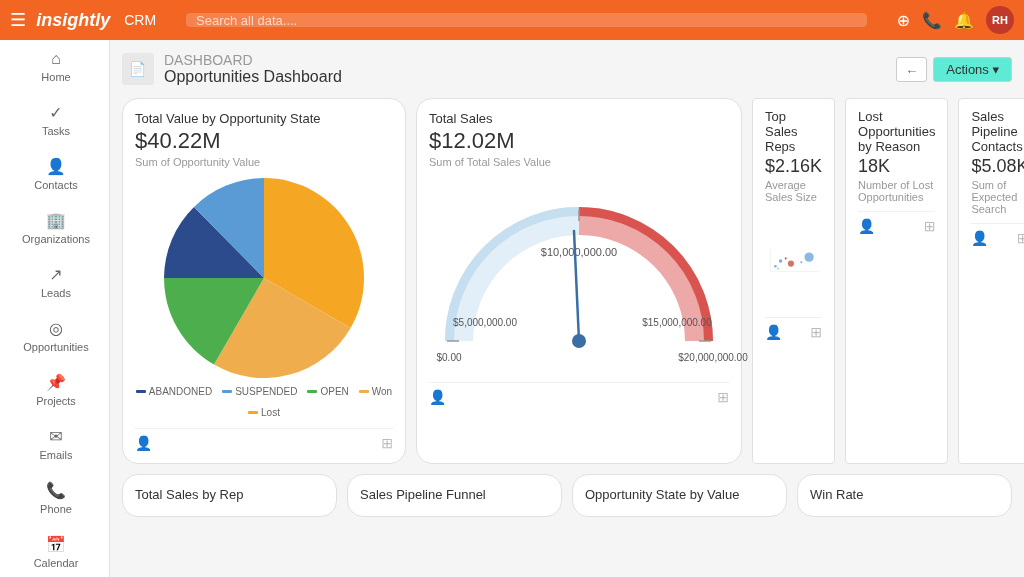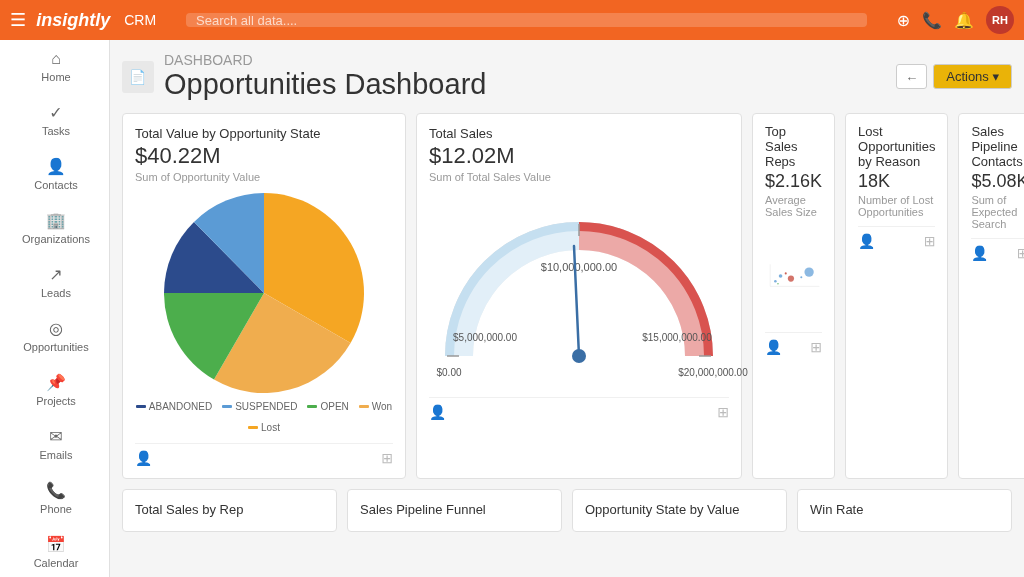--- a/index.html
+++ b/index.html
@@ -69,41 +69,41 @@
 
     
     .page-header {
       display: flex;
       align-items: center;
       justify-content: space-between;
       margin-bottom: 12px;
     }
     .page-header-left { display: flex; align-items: center; gap: 10px; }
     .breadcrumb-label { font-size: 14px; color: #999; text-transform: uppercase; display: block; }
-    .page-title { font-size: 29px; color: #333; font-weight: 300; }
+    .page-title { font-size: 16px; color: #333; font-weight: 300; }
     .header-doc-icon {
       width: 32px; height: 32px;
       background: #e8e8e8;
       border-radius: 3px;
       display: flex; align-items: center; justify-content: center;
       font-size: 14px; color: #999;
     }
     .header-actions { display: flex; gap: 6px; }
     .btn-back {
       border: 1px solid #ccc;
       background: white;
       border-radius: 3px;
       padding: 4px 8px;
       cursor: pointer;
       font-size: 13px;
       color: #666;
     }
     .btn-actions {
       border: 1px solid #ccc;
-      background: #eab308;
+      background: #5eead4;
       border-radius: 3px;
       padding: 4px 12px;
       cursor: pointer;
       font-size: 13px;
       color: #333;
     }
 
     
     .dashboard-grid {
       display: grid;
@@ -114,21 +114,21 @@
       display: grid;
       grid-template-columns: 1fr 1fr 1fr 1fr;
       gap: 10px;
       margin-top: 10px;
     }
 
     
     .widget-card {
       background: white;
       border: 1px solid #e0e0e0;
-      border-radius: 4px;
+      border-radius: 16px;
       padding: 12px;
       position: relative;
     }
     .widget-title { font-size: 13px; color: #333; font-weight: 500; margin-bottom: 2px; }
     .widget-value { font-size: 22px; color: #333; font-weight: 300; margin-bottom: 2px; }
     .widget-subtitle { font-size: 11px; color: #999; margin-bottom: 8px; }
 
     .widget-footer {
       display: flex;
       justify-content: space-between;

